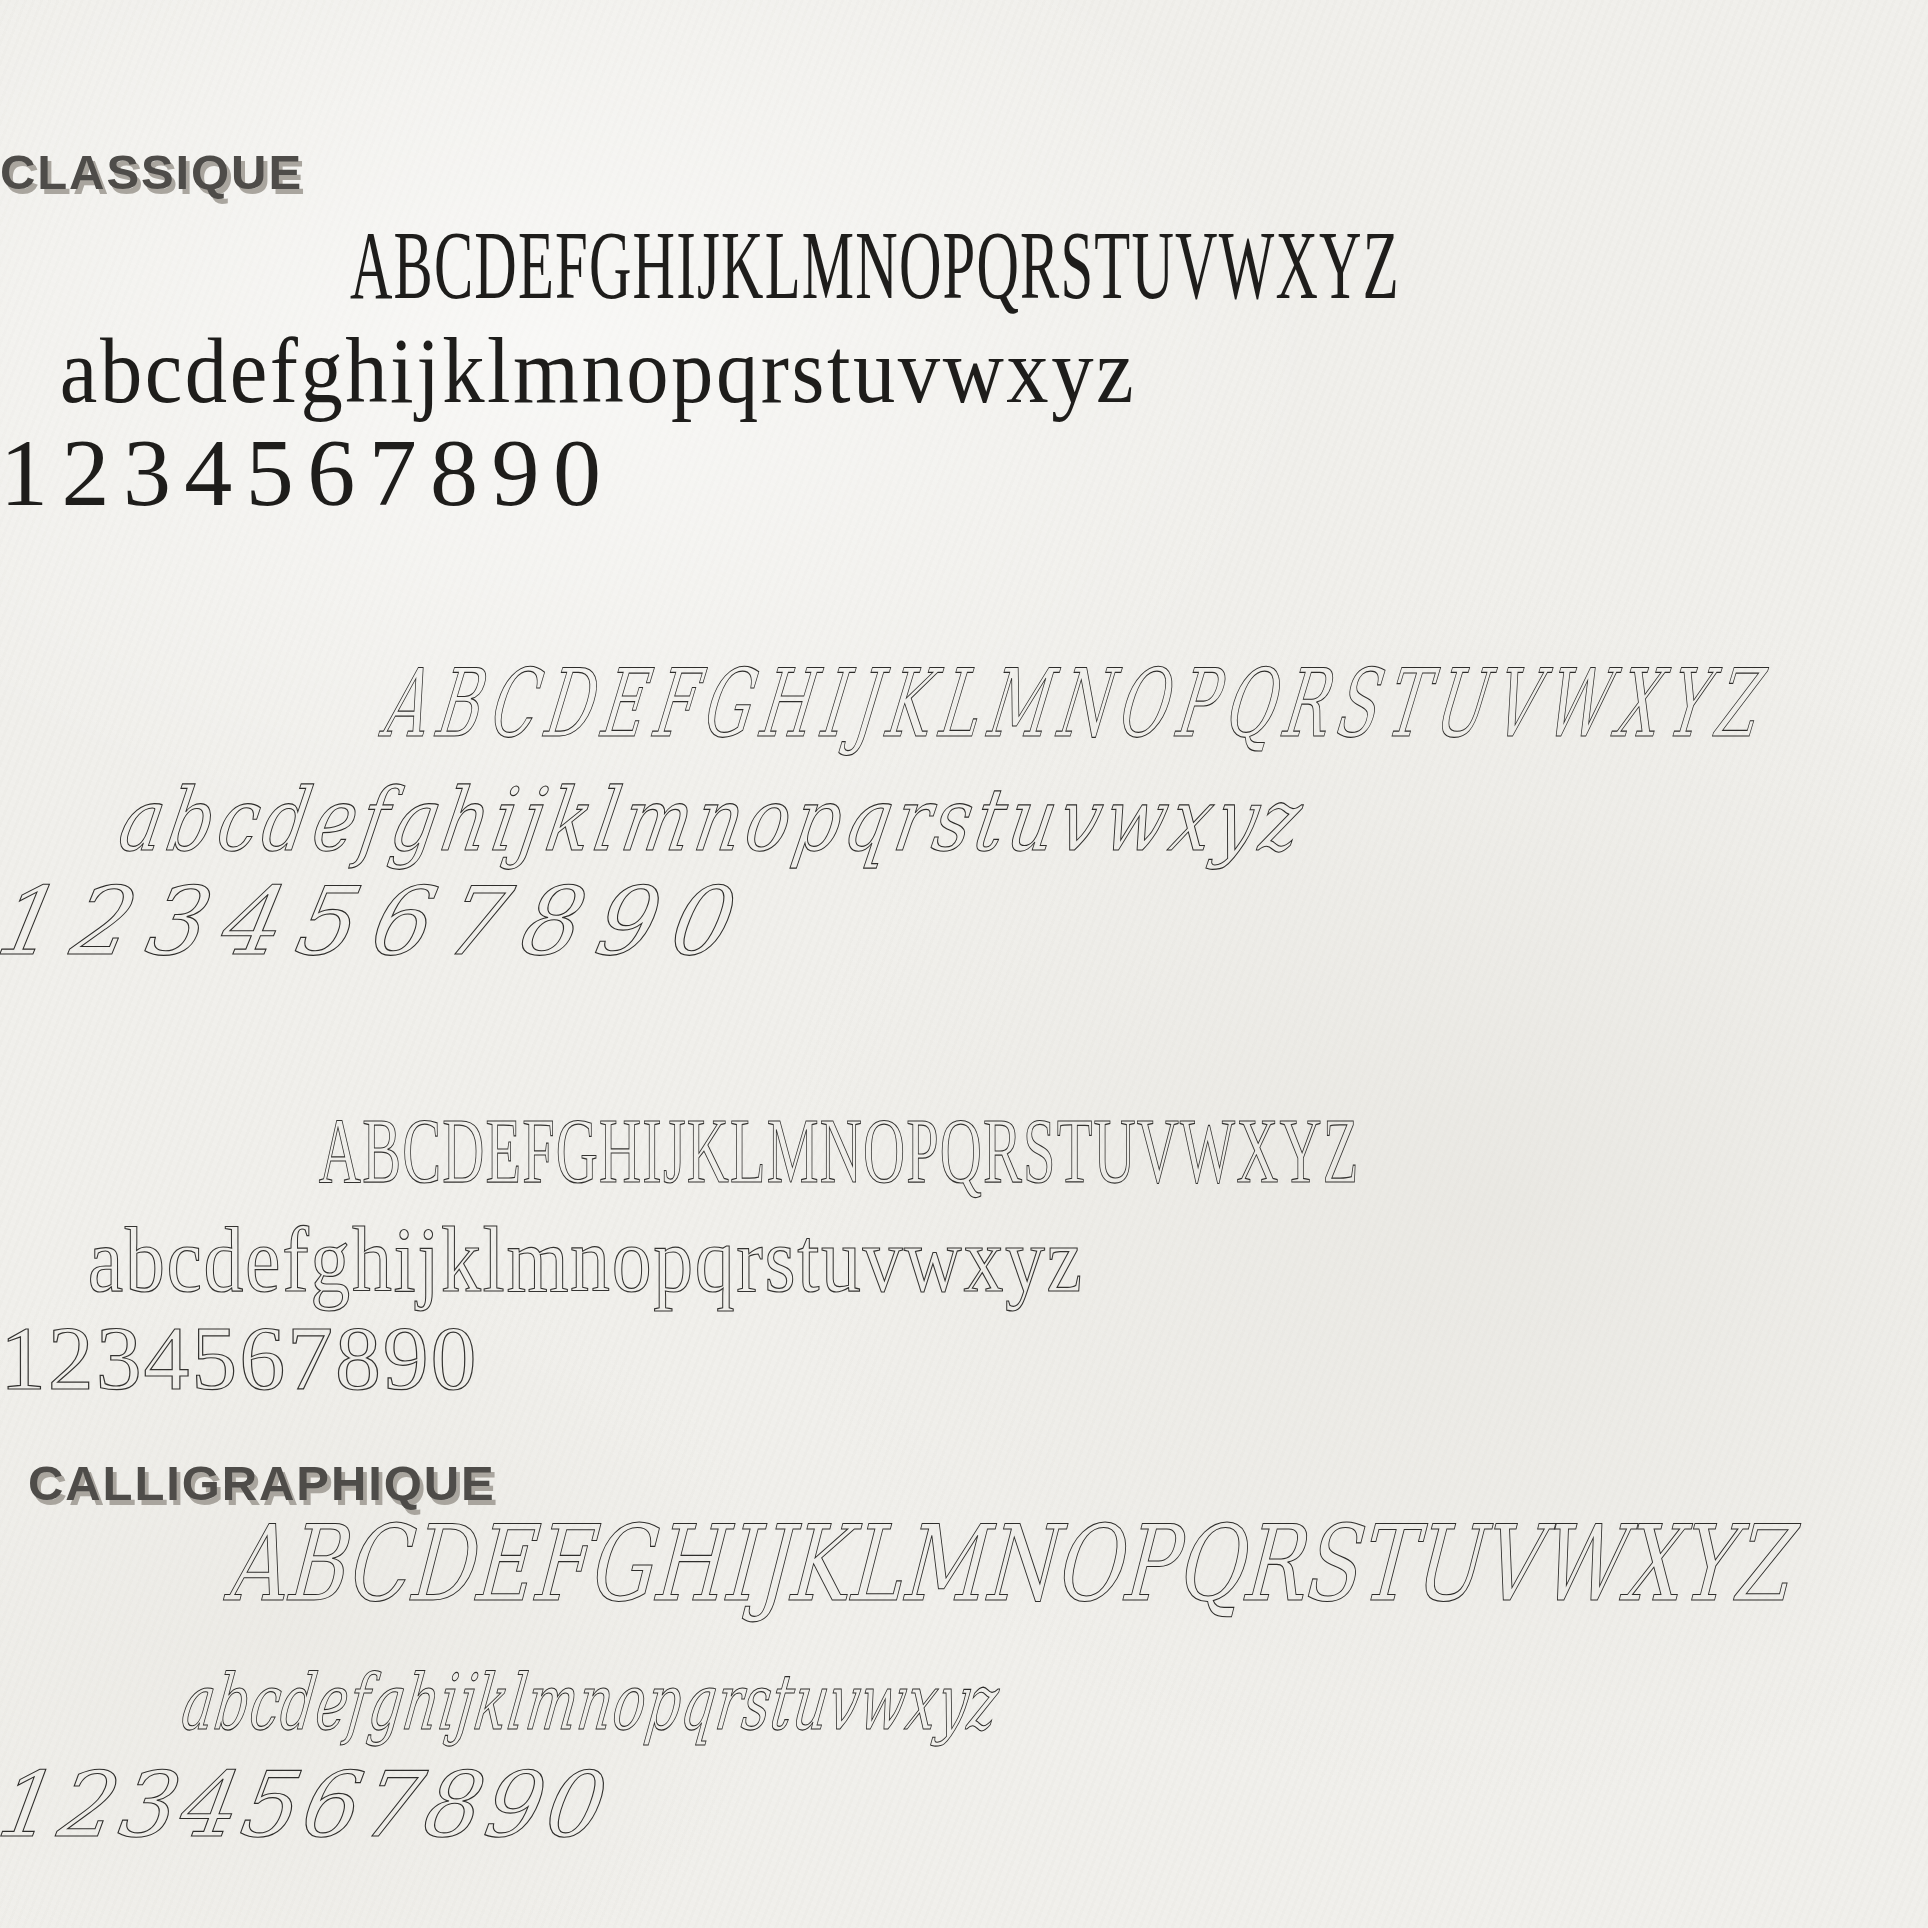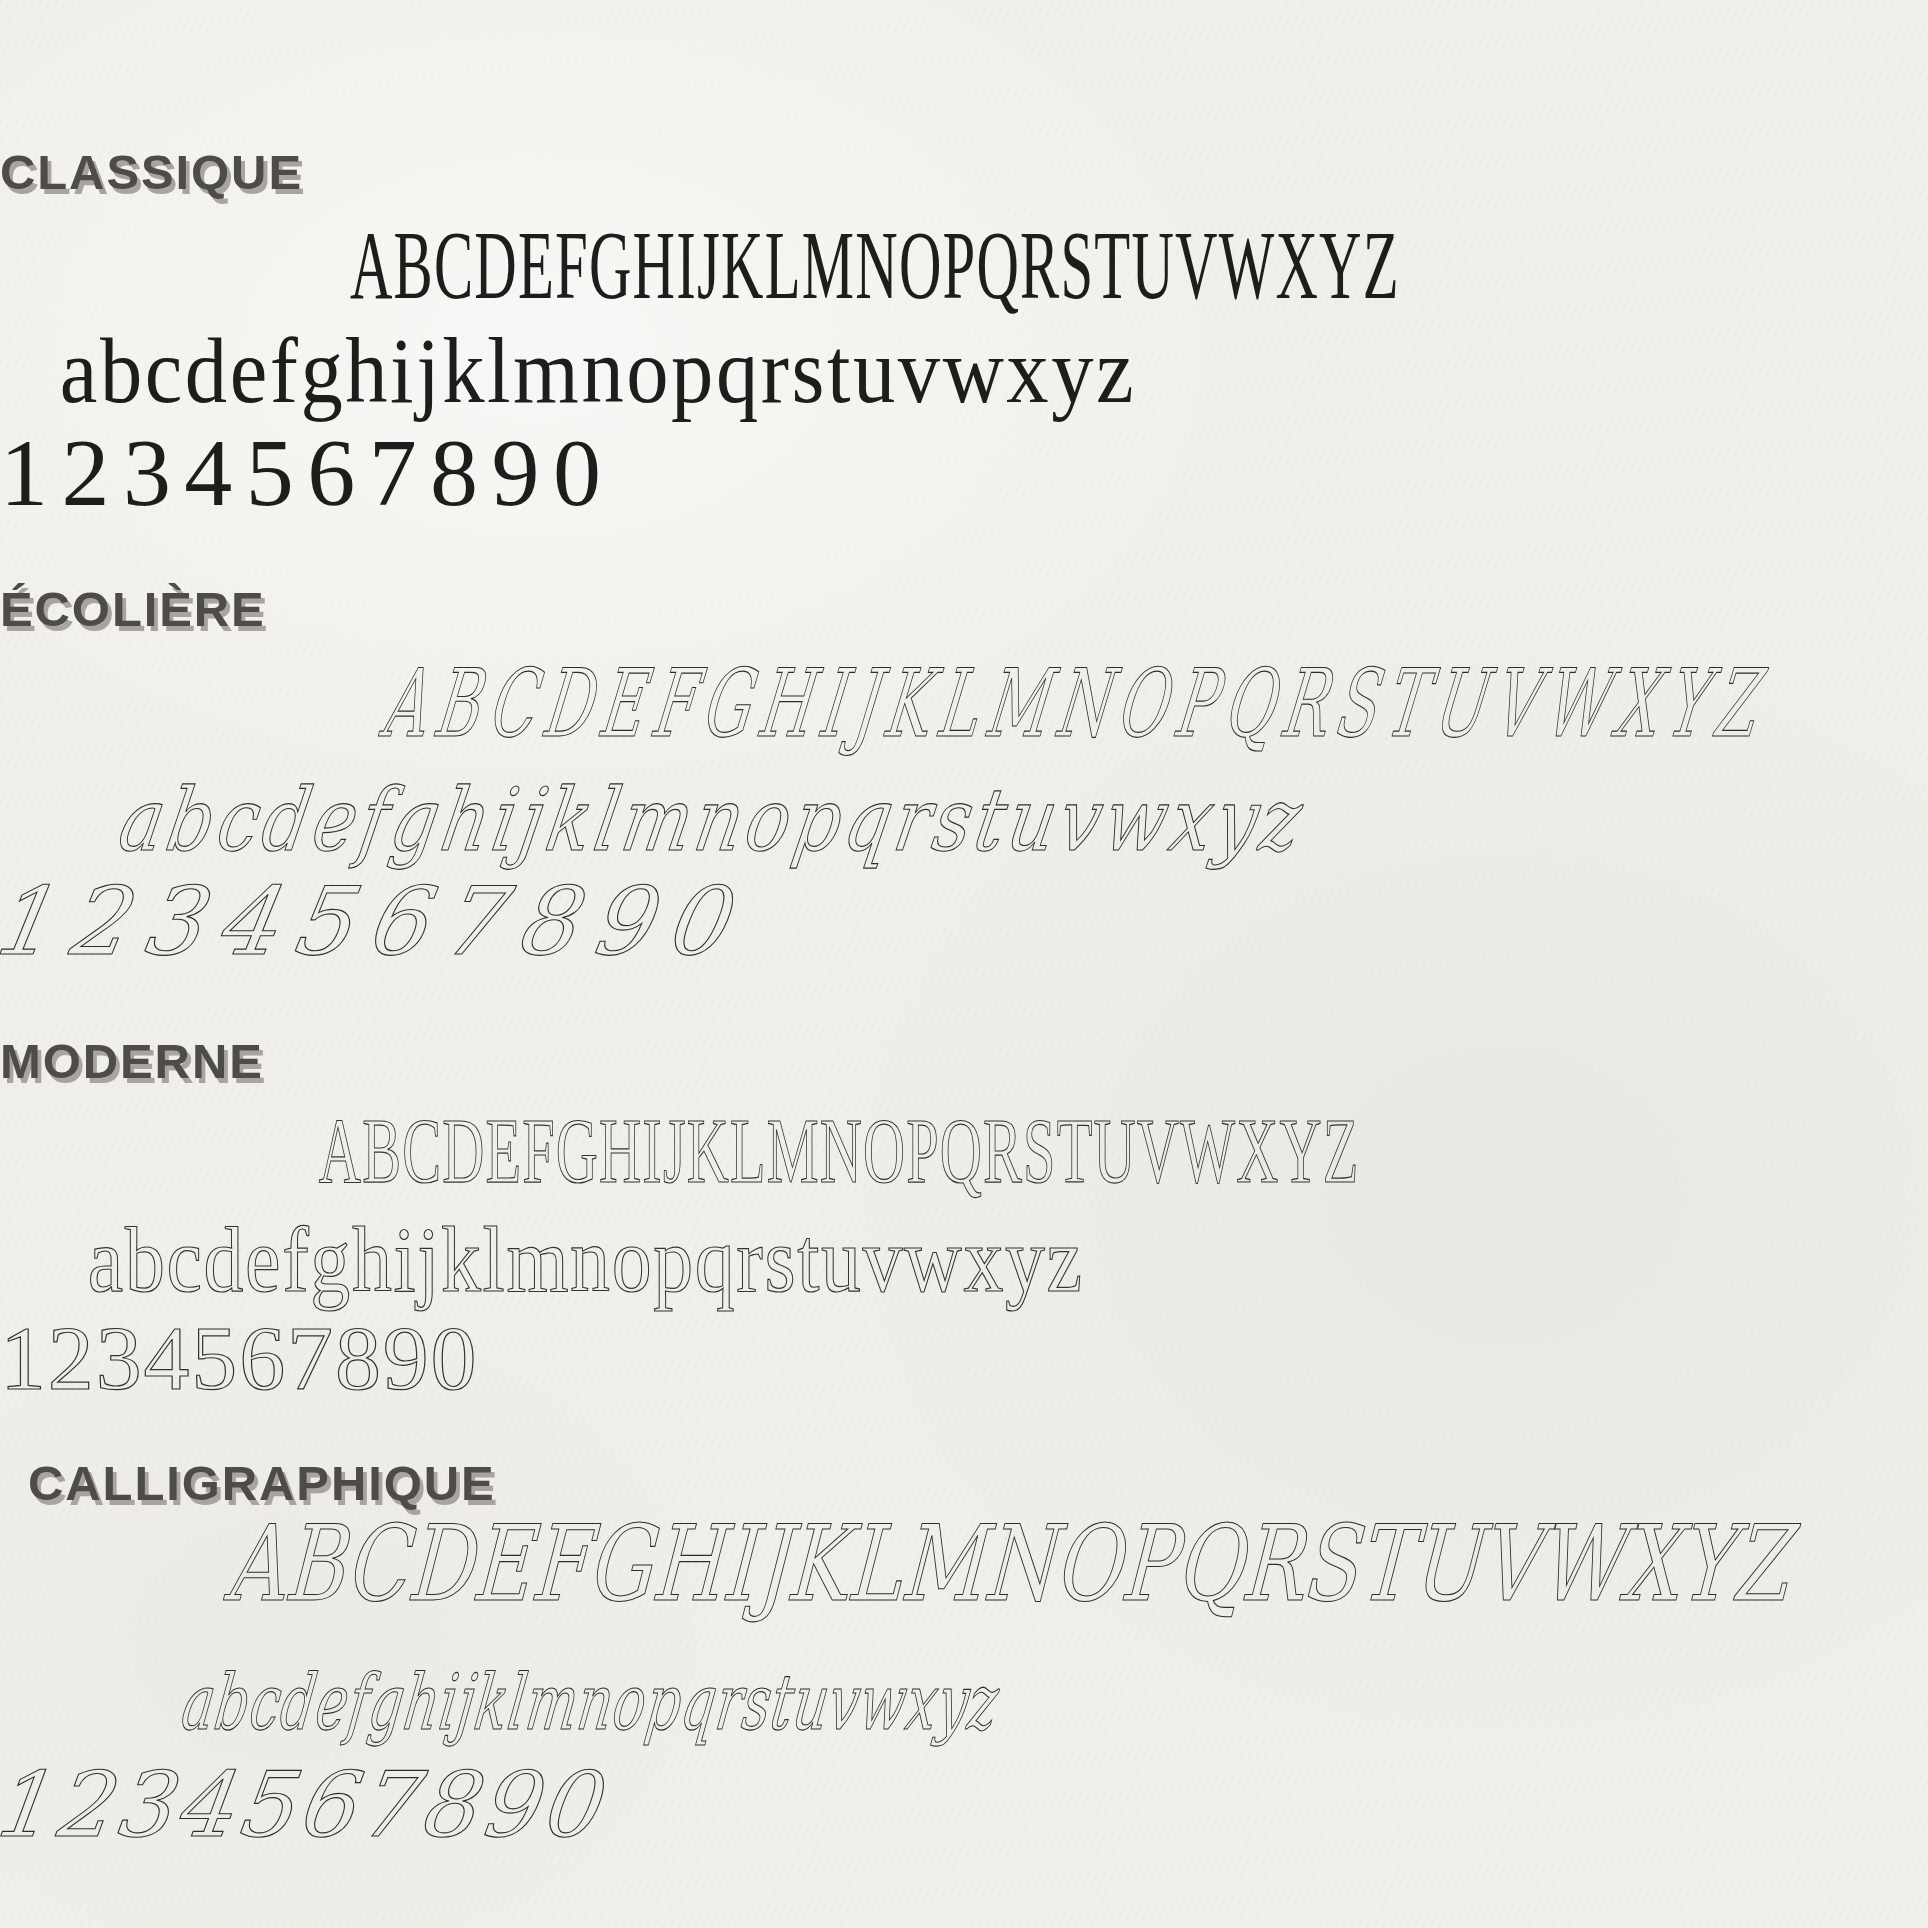--- a/index.html
+++ b/index.html
@@ -98,32 +98,30 @@
   <div class="row classique upper y-1u">
     <span class="glyphs">ABCDEFGHIJKLMNOPQRSTUVWXYZ</span>
   </div>
   <div class="row classique lower y-1l">
     <span class="glyphs">abcdefghijklmnopqrstuvwxyz</span>
   </div>
   <div class="row classique nums y-1n">
     <span class="glyphs">1234567890</span>
   </div>
 
-  <div class="row heading y-h2">ÉCOLIÈRE</div>
   <div class="row ecoliere upper outline y-2u">
     <span class="glyphs">ABCDEFGHIJKLMNOPQRSTUVWXYZ</span>
   </div>
   <div class="row ecoliere lower outline y-2l">
     <span class="glyphs">abcdefghijklmnopqrstuvwxyz</span>
   </div>
   <div class="row ecoliere nums outline y-2n">
     <span class="glyphs">1234567890</span>
   </div>
 
-  <div class="row heading y-h3">MODERNE</div>
   <div class="row moderne upper outline heavier y-3u">
     <span class="glyphs">ABCDEFGHIJKLMNOPQRSTUVWXYZ</span>
   </div>
   <div class="row moderne lower outline heavier y-3l">
     <span class="glyphs">abcdefghijklmnopqrstuvwxyz</span>
   </div>
   <div class="row moderne nums outline heavier y-3n">
     <span class="glyphs">1234567890</span>
   </div>
 

